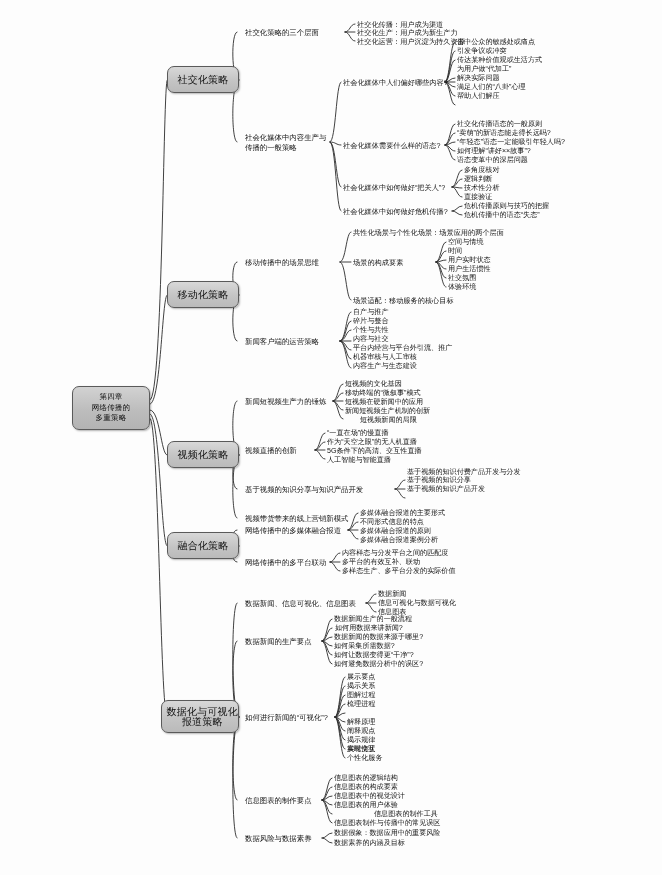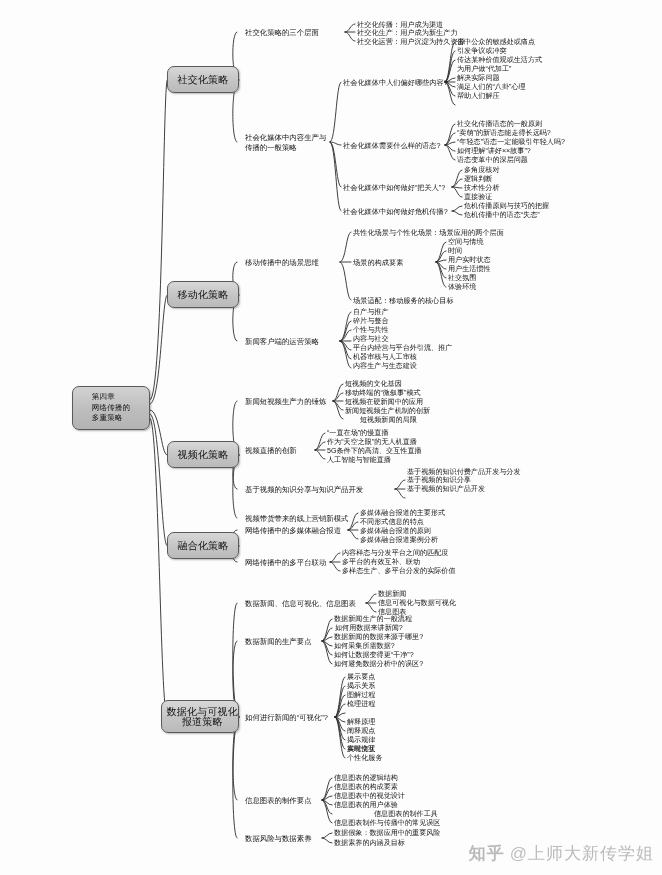--- a/index.html
+++ b/index.html
@@ -34,20 +34,21 @@
     border:1px solid #5a5a5a;
     border-radius:7px;
     display:flex;
     align-items:center;
     justify-content:center;
     box-shadow:1px 1px 2px rgba(0,0,0,.30);
   }
   .root-node .txt{
     font-size:7.5px;
     line-height:10.5px;
+    text-align:center;
     color:#111;
     letter-spacing:.2px;
   }
 
   
   .l1-node{
     background:linear-gradient(180deg,#d8d8d8 0%,#c4c4c4 55%,#bababa 100%);
     border:1px solid #5a5a5a;
     border-radius:7px;
     display:flex;
@@ -378,18 +379,14 @@
   <div class="t4" style="left:334px;top:783px;">信息图表的构成要素</div>
   <div class="t4" style="left:334px;top:792px;">信息图表中的视觉设计</div>
   <div class="t4" style="left:334px;top:801px;">信息图表的用户体验</div>
   <div class="t4" style="left:334px;top:810px;margin-left:40px;">信息图表的制作工具</div>
   <div class="t4" style="left:334px;top:819px;">信息图表制作与传播中的常见误区</div>
 
   <div class="t2" style="left:245px;top:834px;">数据风险与数据素养</div>
   <div class="t4" style="left:334px;top:829px;">数据假象：数据应用中的重要风险</div>
   <div class="t4" style="left:334px;top:839px;">数据素养的内涵及目标</div>
 
-  <div class="watermark">
-    <span class="zh-logo">知乎</span>
-    <span>@上师大新传学姐</span>
-  </div>
 
 </div>
 
 </body></html>

